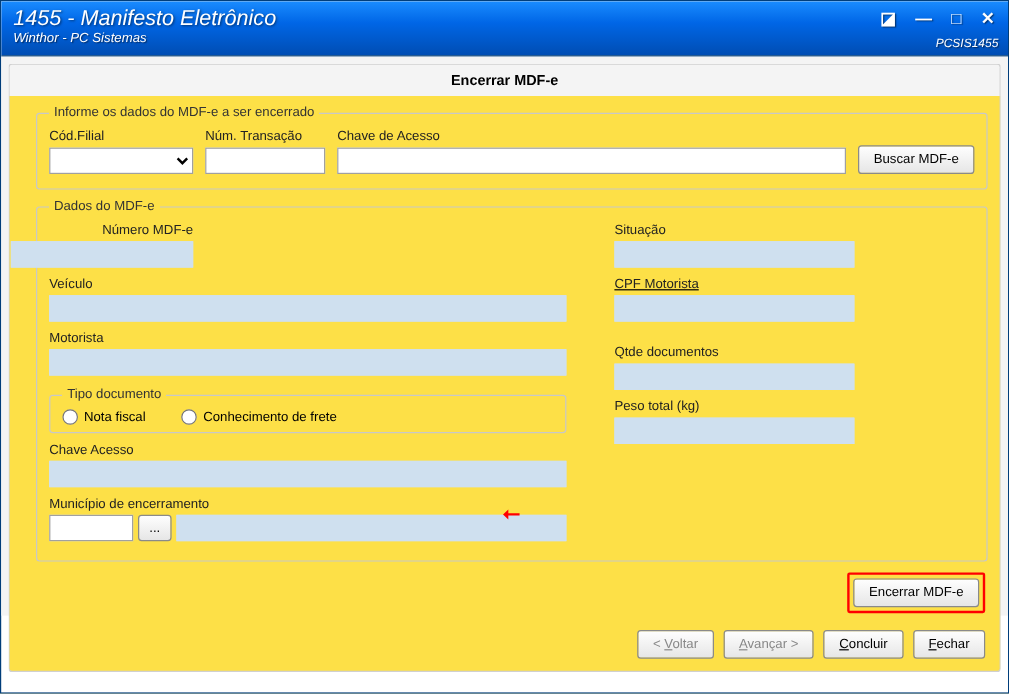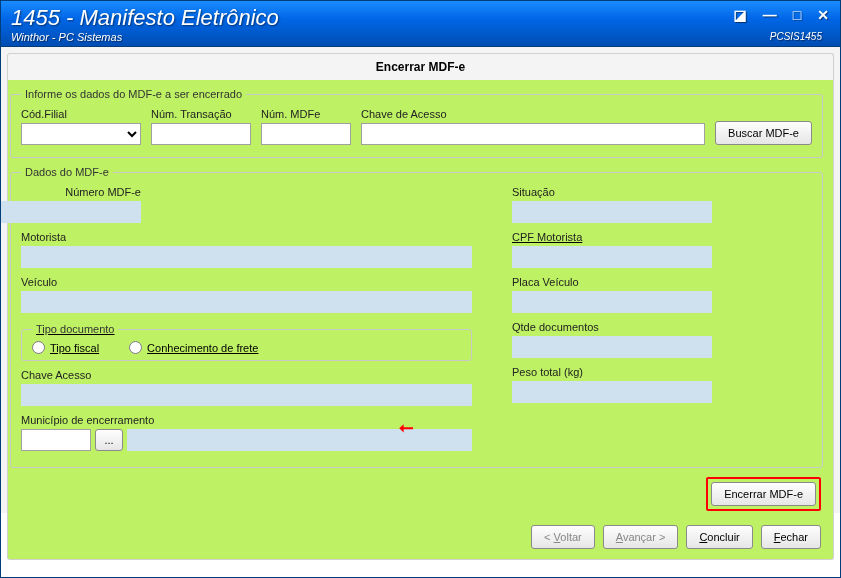--- a/index.html
+++ b/index.html
@@ -14,41 +14,41 @@
   }
   .titlebar {
     background: linear-gradient(to bottom, #1a8cff 0%, #0066e6 40%, #004db3 100%);
     color: #fff;
     height: 46px;
     padding: 4px 10px;
     position: relative;
     border-bottom: 1px solid #003d7a;
   }
   .titlebar .title {
-    font-size: 22px;
+    font-size: 18px;
     font-style: italic;
     font-weight: 500;
     text-shadow: 1px 1px 2px rgba(0,0,0,0.5);
   }
   .titlebar .subtitle {
     font-size: 11px;
     font-style: italic;
     text-shadow: 1px 1px 1px rgba(0,0,0,0.5);
   }
   .titlebar .right {
     position: absolute;
     right: 8px;
     top: 6px;
     display: flex;
     align-items: center;
     gap: 10px;
   }
   .titlebar .code {
     position: absolute;
-    right: 18px;
+    right: 8px;
     bottom: 4px;
     font-size: 10px;
     font-style: italic;
     text-shadow: 1px 1px 1px rgba(0,0,0,0.5);
   }
   .win-btn {
     color: #fff;
     font-size: 14px;
     font-weight: bold;
     cursor: pointer;
@@ -65,24 +65,24 @@
     font-weight: bold;
     font-size: 12px;
     padding: 6px 0;
     background: #f4f4f4;
     border: 1px solid #d0d0d0;
     border-bottom: none;
     border-top-left-radius: 3px;
     border-top-right-radius: 3px;
   }
   .panel {
-    background:#bef264;
+    background:#fde047;
     border:1px solid #d0d0d0;
     border-radius:3px;
-    padding:8px 10px 10px 2px;
+    padding:8px 10px 10px 22px;
     position:relative;
   }
   .mainpanel { border-top-left-radius:0; border-top-right-radius:0; border-top:none; height:480px; }
   fieldset {
     border: 1px solid #c8c8c8;
     border-radius: 3px;
     padding: 8px 10px 12px 10px;
     margin-bottom: 8px;
   }
   legend {
@@ -181,55 +181,51 @@
           <div class="dropdown">
             <select>
               <option></option>
             </select>
           </div>
         </div>
         <div class="field" style="width:100px;">
           <label>Núm. Transação</label>
           <input type="text" value="" style="">
         </div>
-        <div class="field" style="width:90px;">
-          <label>Núm. MDFe</label>
-          <input type="text" value="" style="">
-        </div>
         <div class="field" style="flex:1;">
           <label>Chave de Acesso</label>
           <input type="text" value="" style="">
         </div>
         <button class="btn">Buscar MDF-e</button>
       </div>
     </fieldset>
 
     <fieldset style="padding-bottom:16px;">
       <legend>Dados do MDF-e</legend>
 
       <div class="twocol">
         <div class="col">
           <div class="field" style="width:120px;align-items:flex-end;">
             <label>Número MDF-e</label>
             <input type="text" readonly="" value="" style="">
           </div>
           <div class="field">
+            <label>Veículo</label>
+            <input type="text" readonly="" value="" style="">
+          </div>
+          <div class="field">
             <label>Motorista</label>
             <input type="text" readonly="" value="" style="">
           </div>
-          <div class="field">
-            <label>Veículo</label>
-            <input type="text" readonly="" value="" style="">
-          </div>
-          <fieldset style="margin:2px 0 0 0; padding:6px 10px;text-decoration:underline;">
+          <fieldset style="margin:2px 0 0 0; padding:6px 10px;">
             <legend>Tipo documento</legend>
             <div class="radio-row">
               <label>
                 <input type="radio" name="tipodoc" style="">
-                <span>Tipo fiscal</span>
+                <span>Nota fiscal</span>
               </label>
               <label>
                 <input type="radio" name="tipodoc" style="">
                 <span>Conhecimento de frete</span>
               </label>
             </div>
           </fieldset>
           <div class="field">
             <label>Chave Acesso</label>
             <input type="text" readonly="" value="" style="">
@@ -247,25 +243,21 @@
 
         <div class="col" style="max-width:300px;">
           <div class="field" style="width:200px;">
             <label>Situação</label>
             <input type="text" readonly="" value="" style="">
           </div>
           <div class="field" style="width:200px;text-decoration:underline;">
             <label>CPF Motorista</label>
             <input type="text" readonly="" value="" style="">
           </div>
-          <div class="field" style="width:200px;">
-            <label>Placa Veículo</label>
-            <input type="text" readonly="" value="" style="">
-          </div>
-          <div class="field" style="width:200px; margin-top:0;">
+          <div class="field" style="width:200px; margin-top:12px;">
             <label>Qtde documentos</label>
             <input type="text" readonly="" value="" style="">
           </div>
           <div class="field" style="width:200px;">
             <label>Peso total (kg)</label>
             <input type="text" readonly="" value="" style="">
           </div>
         </div>
       </div>
     </fieldset>

